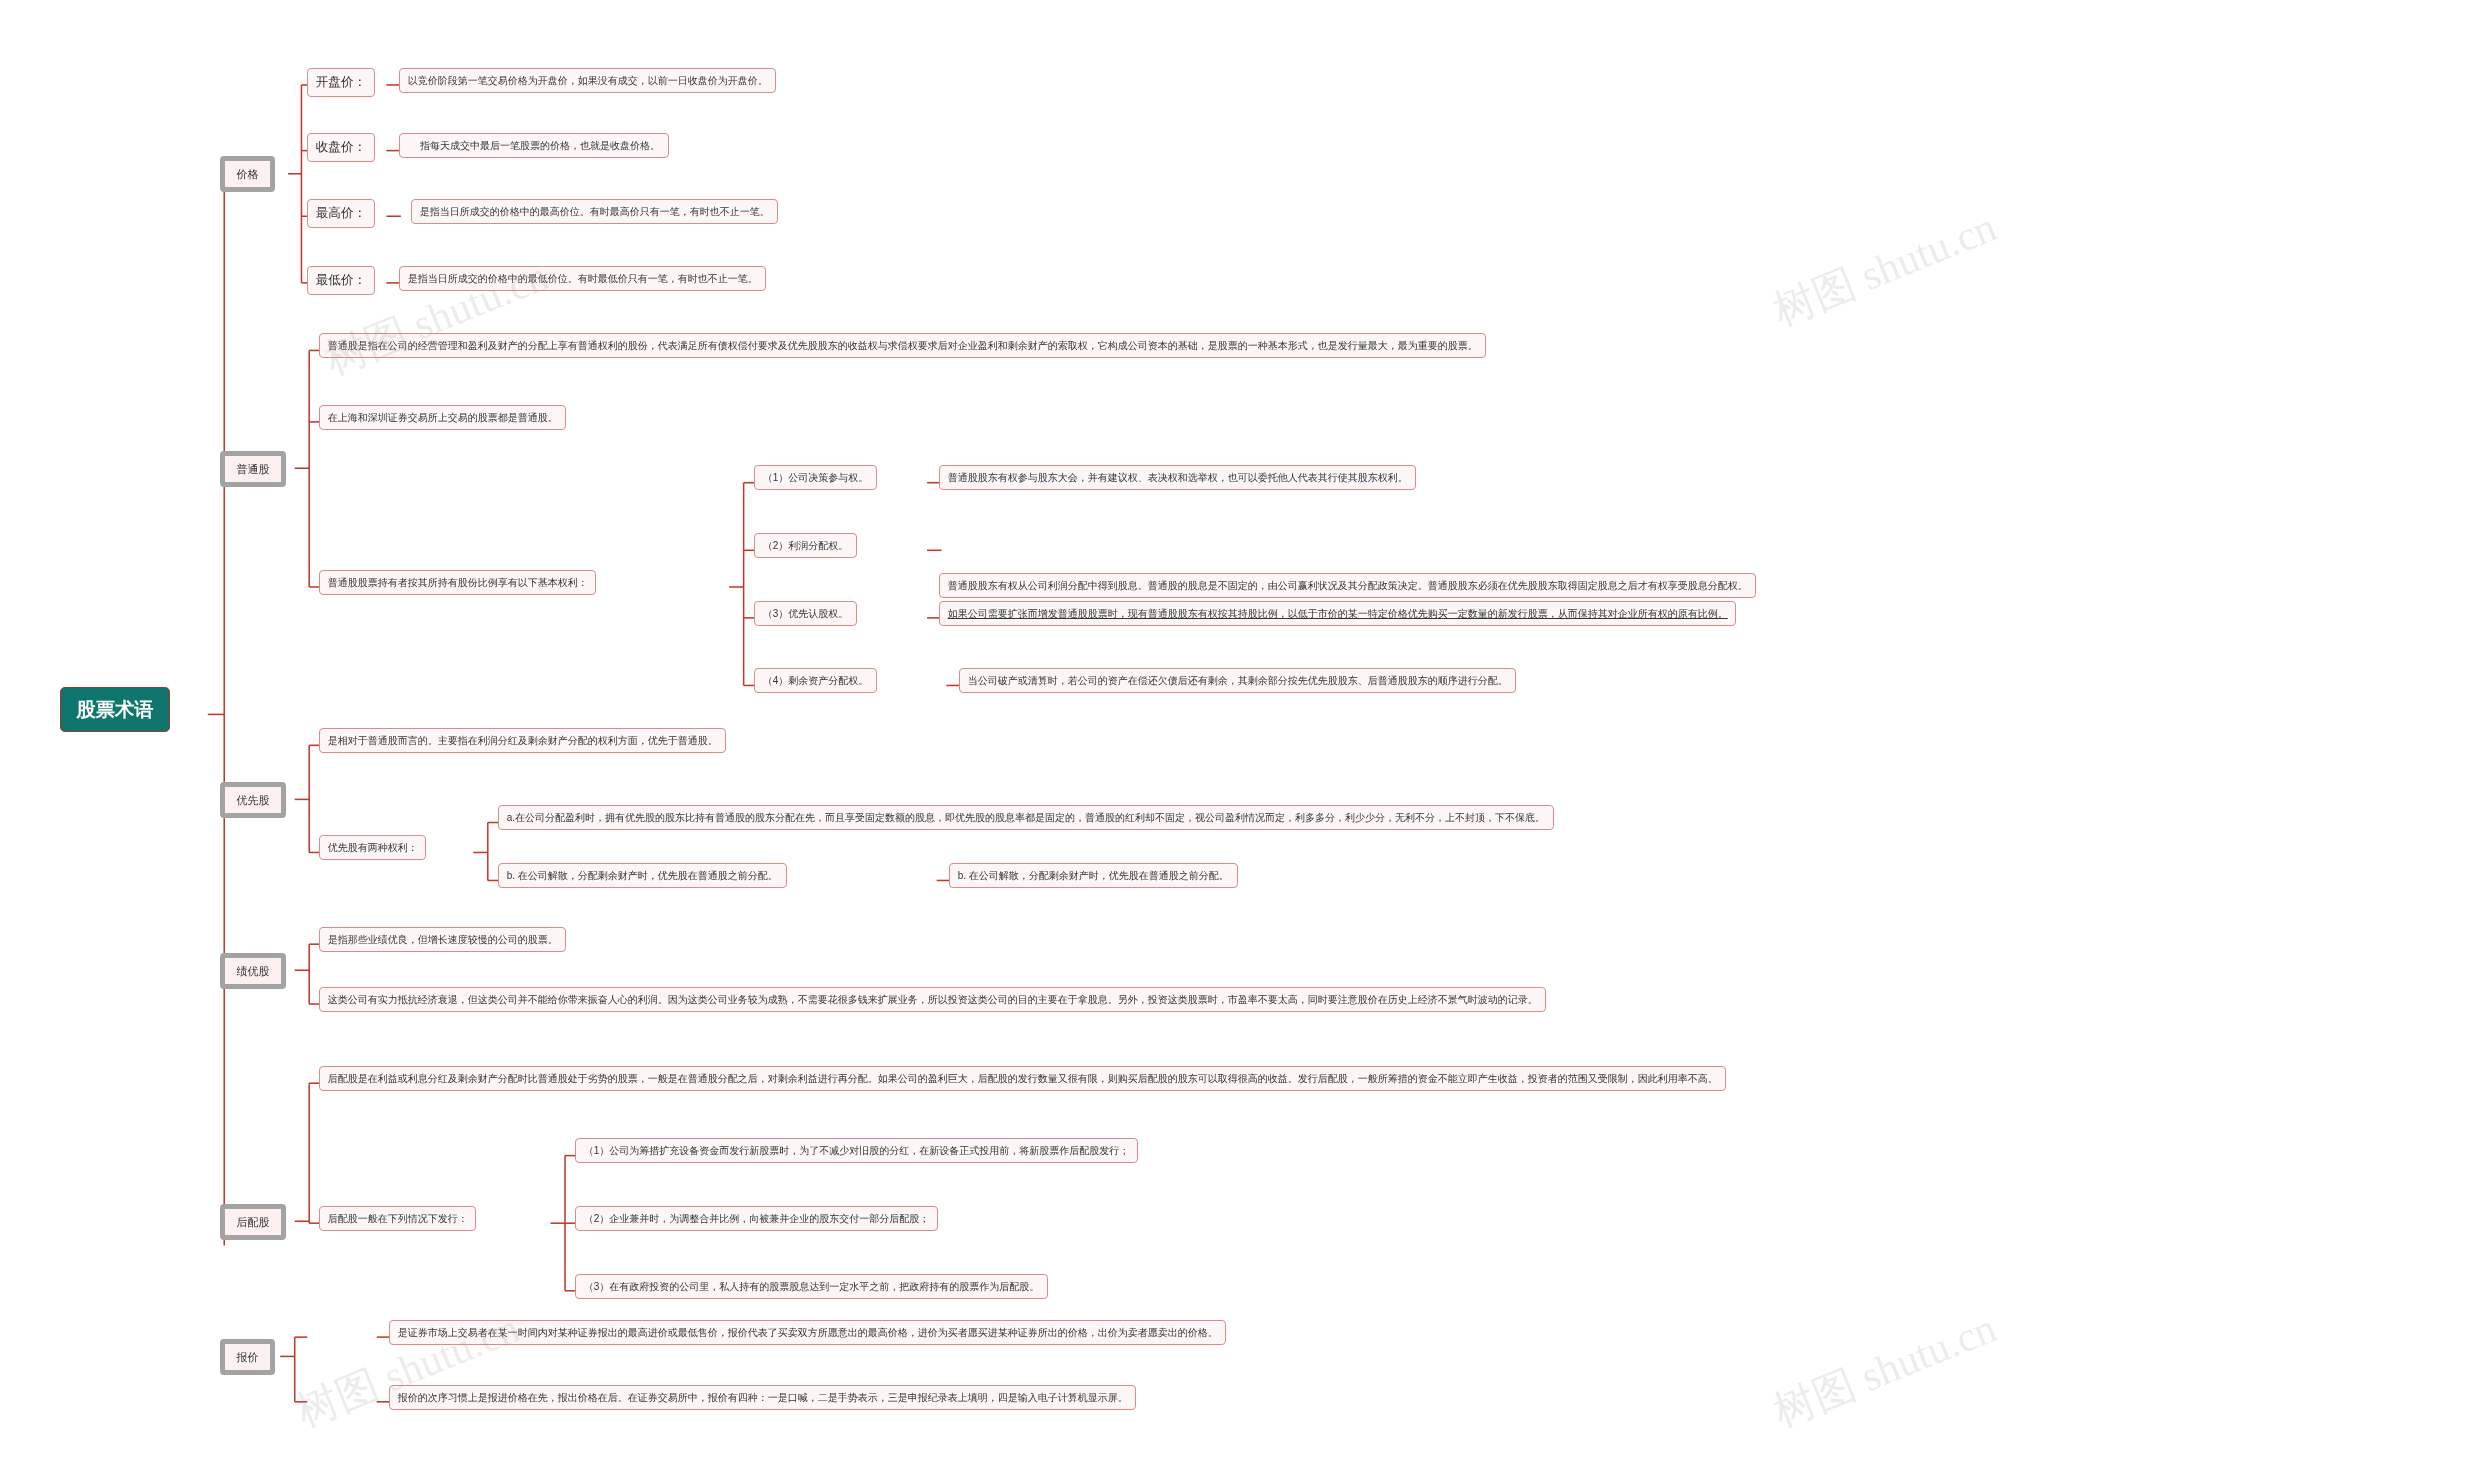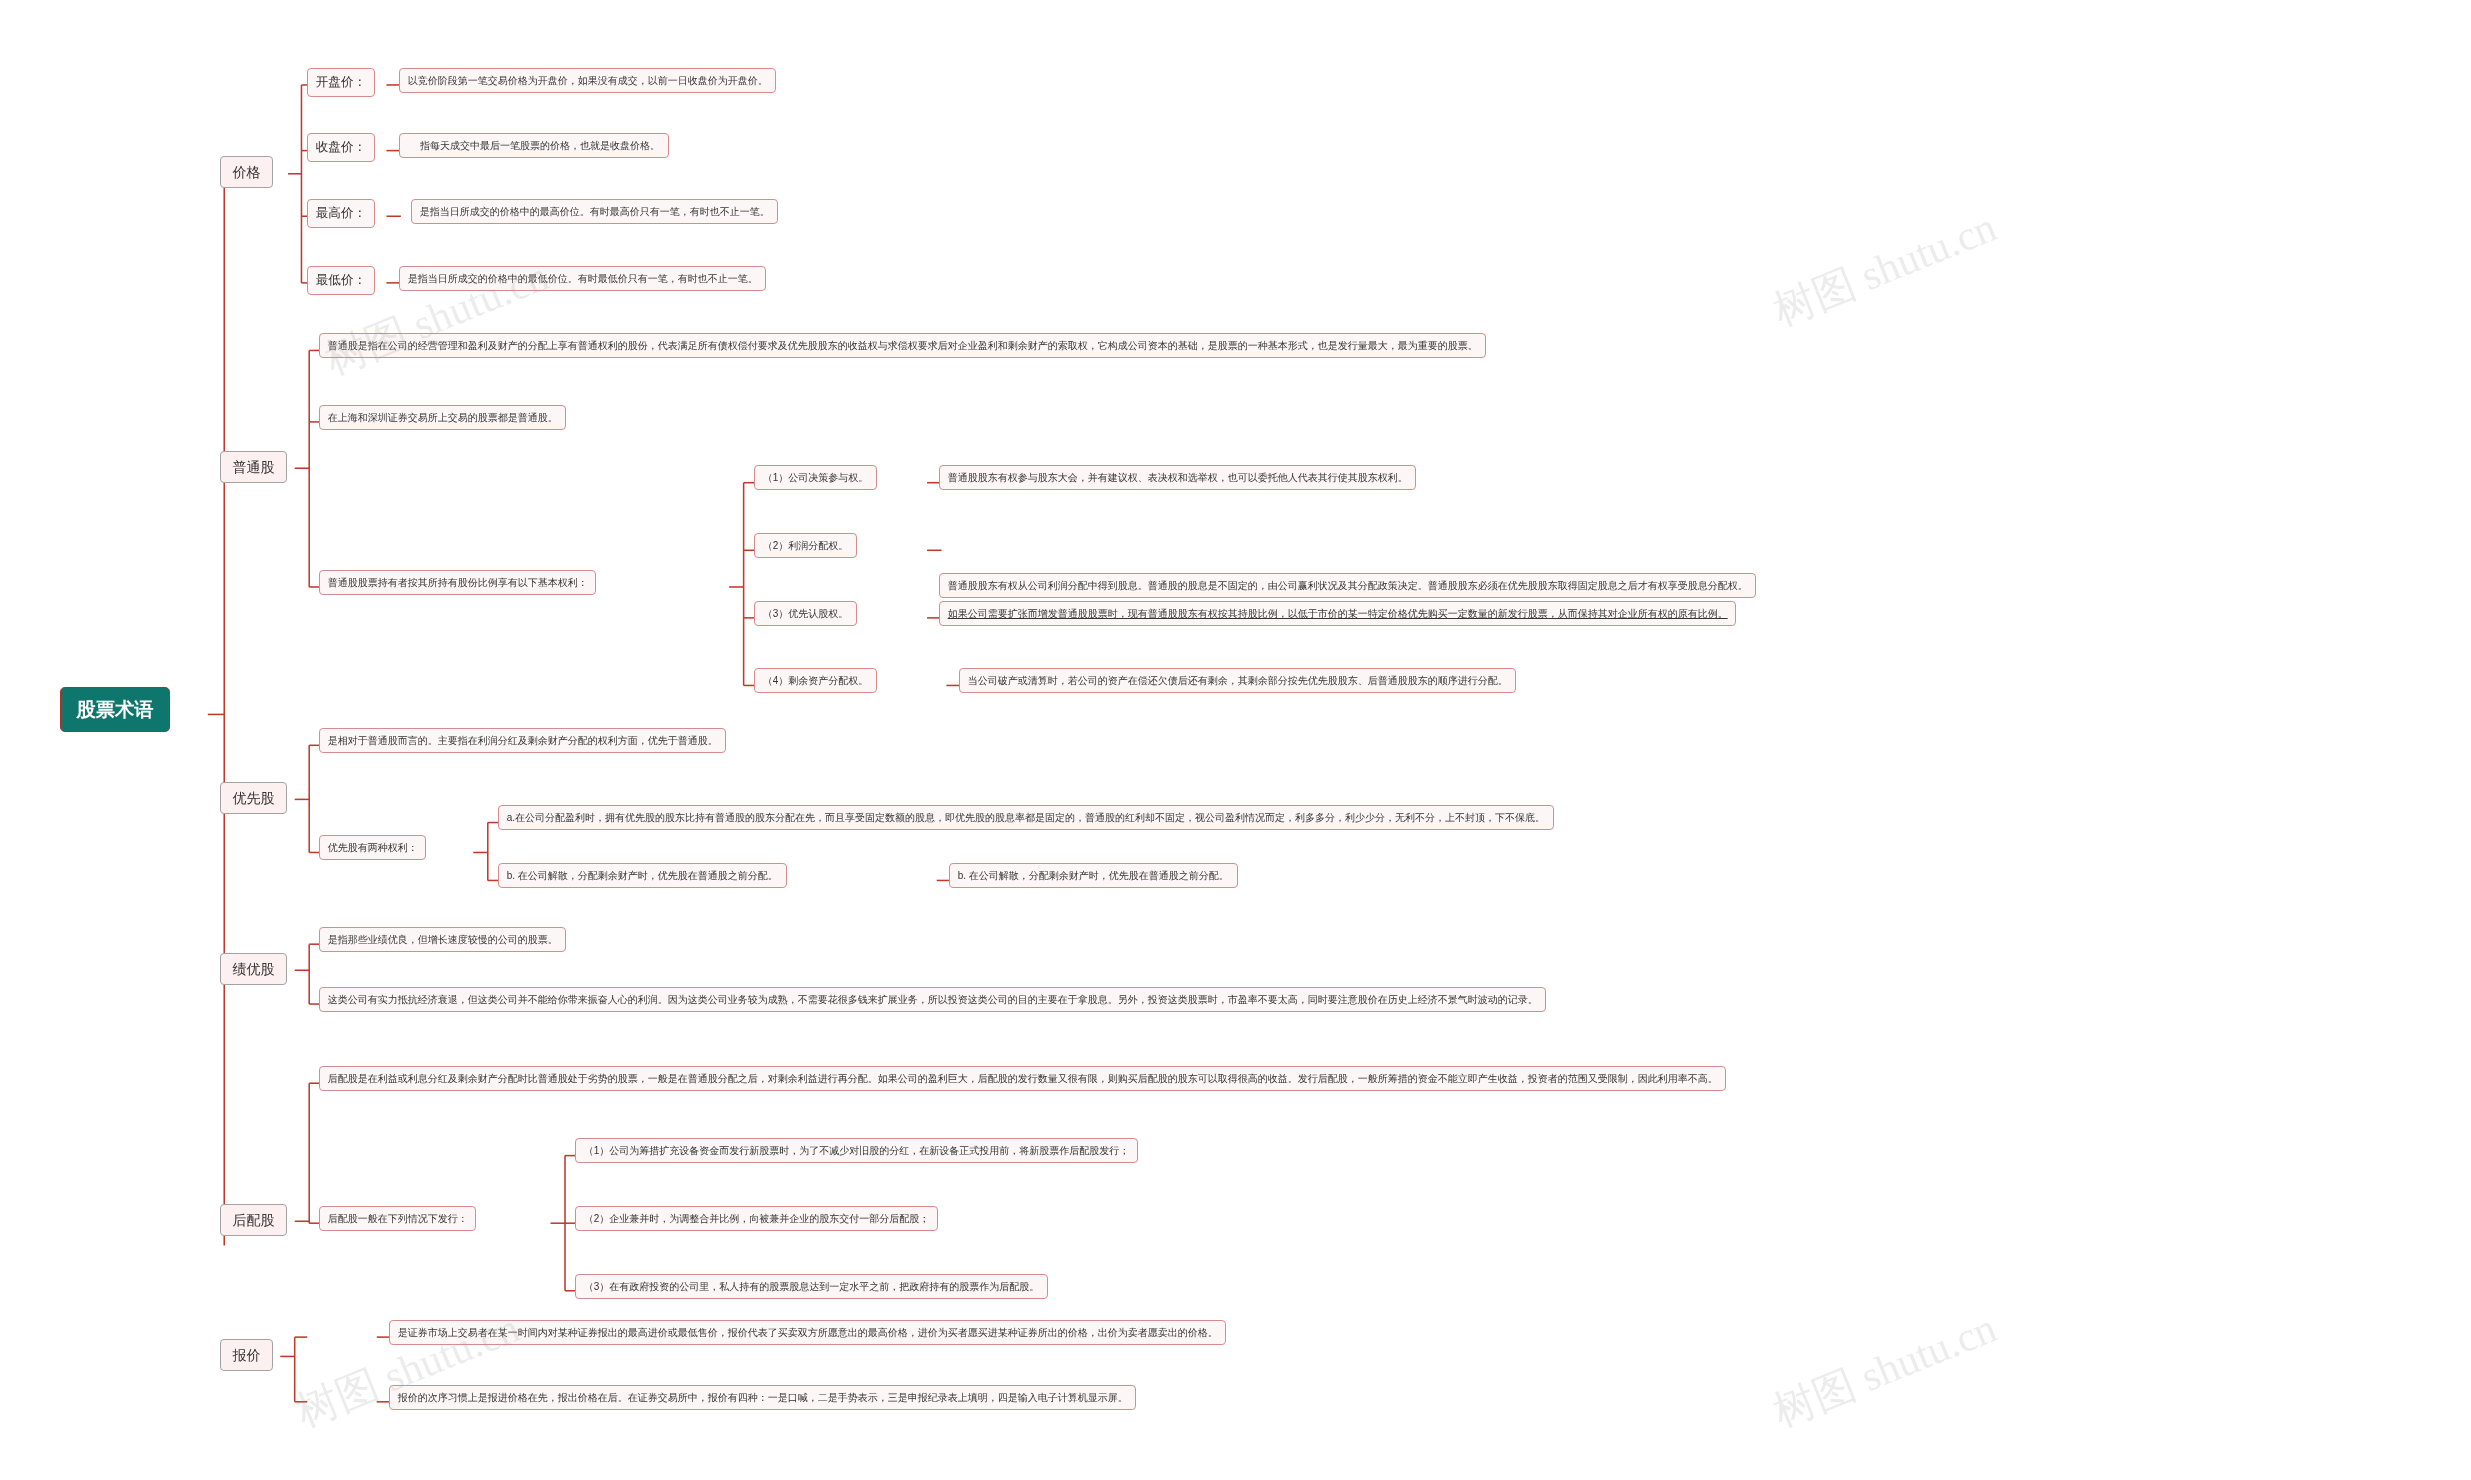--- a/index.html
+++ b/index.html
@@ -28,23 +28,23 @@
   .root{
     background:#0f766e;
     border:1px solid #a93226;
     color:#ffffff;
     font-size:19.3px;
     font-weight:bold;
     padding:8.7px 15.4px;
     border-radius:4.8px;
   }
   .l1{
-    font-size:14px;
+    font-size:11px;
     background:#fdf0f0;
-    border:1px solid #a3a3a3;
+    border:5px solid #a3a3a3;
     padding:5.8px 11.6px;
   }
   .l2{font-size:12.6px;}
   .l3{font-size:10px;}
 
   .watermark{
     position:absolute;
     color:rgba(150,150,150,0.18);
     font-size:42px;
     font-family:"Liberation Serif","DejaVu Serif",serif;

